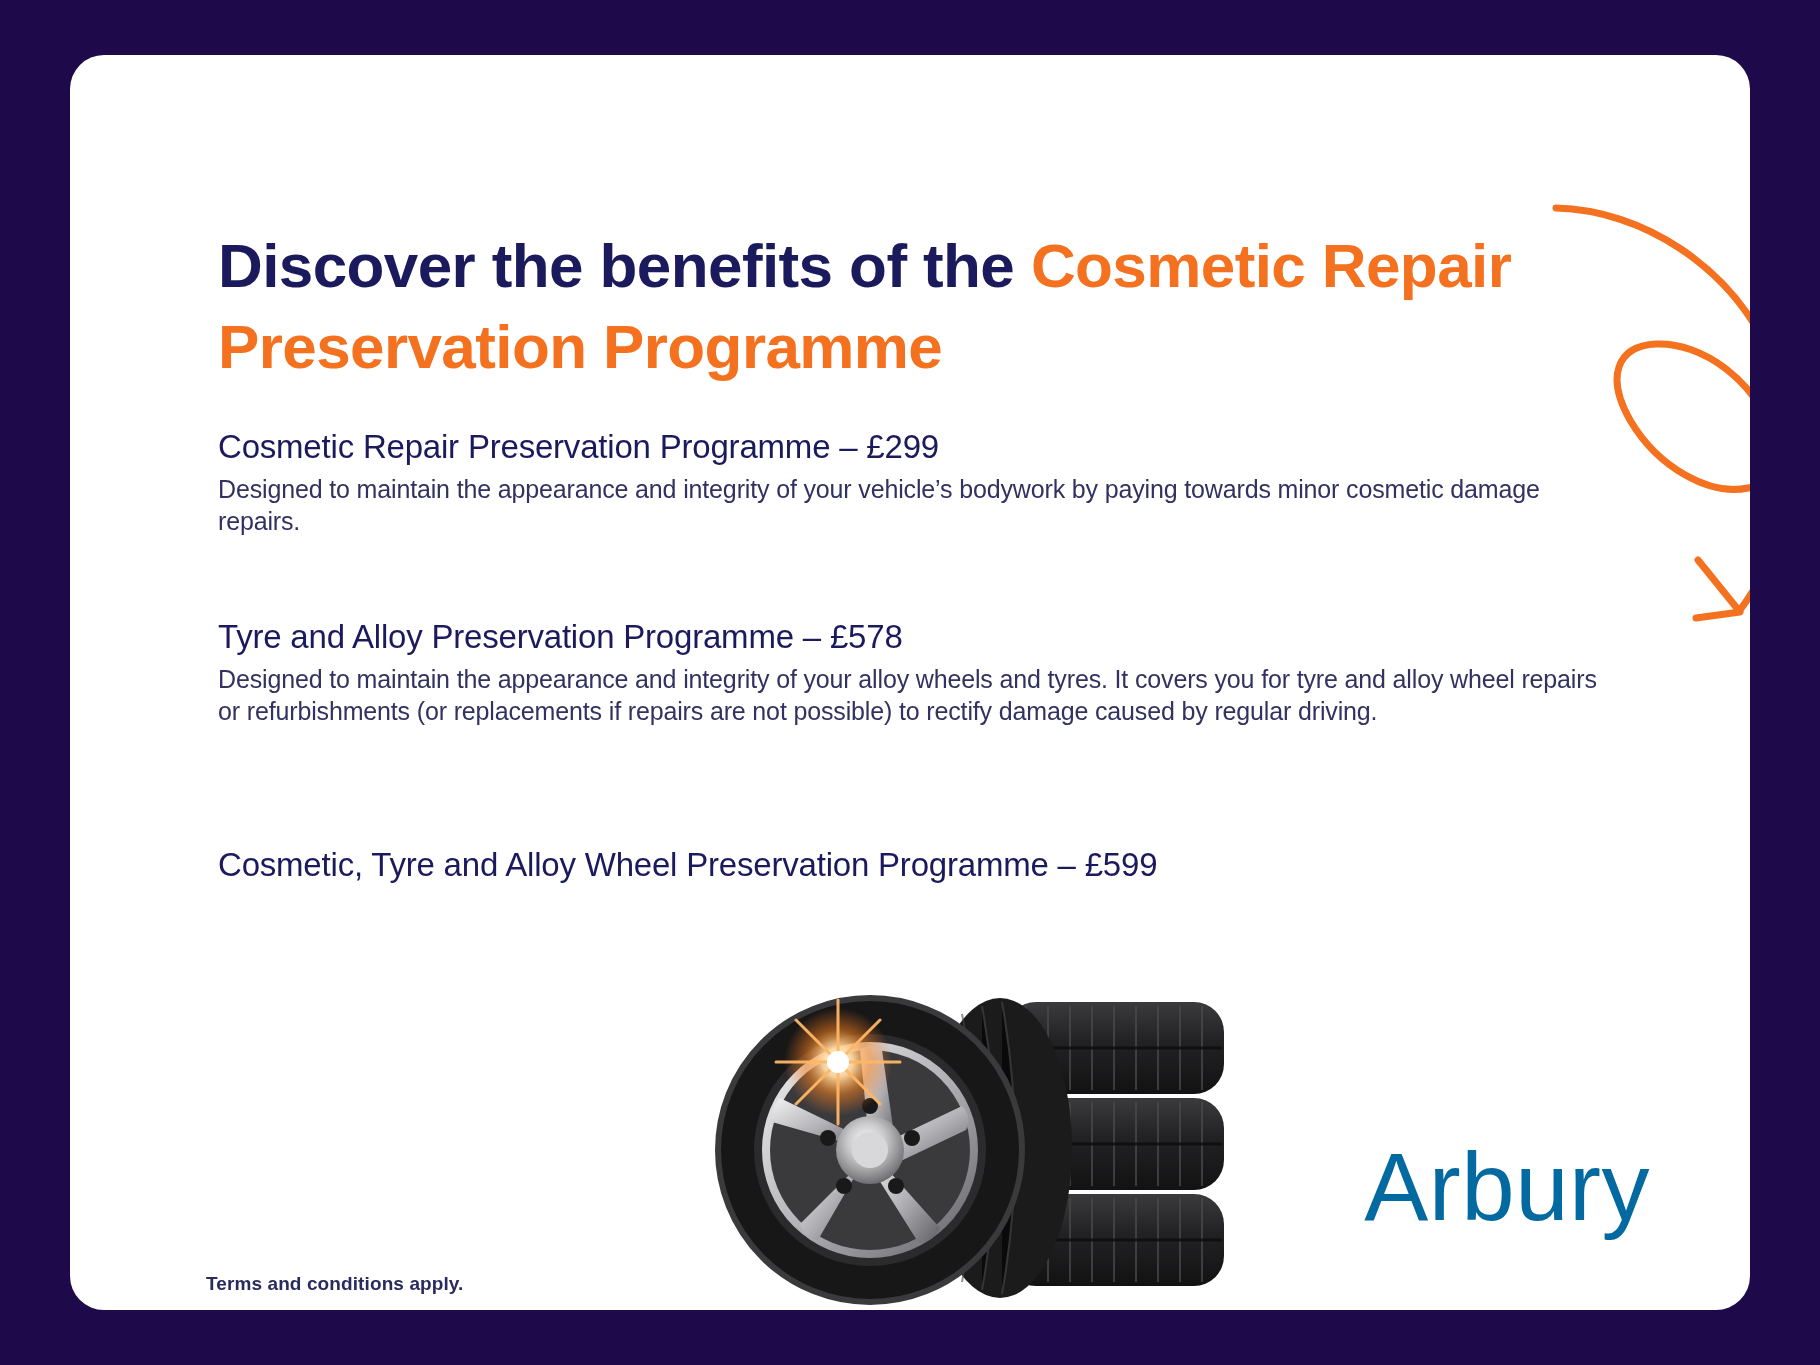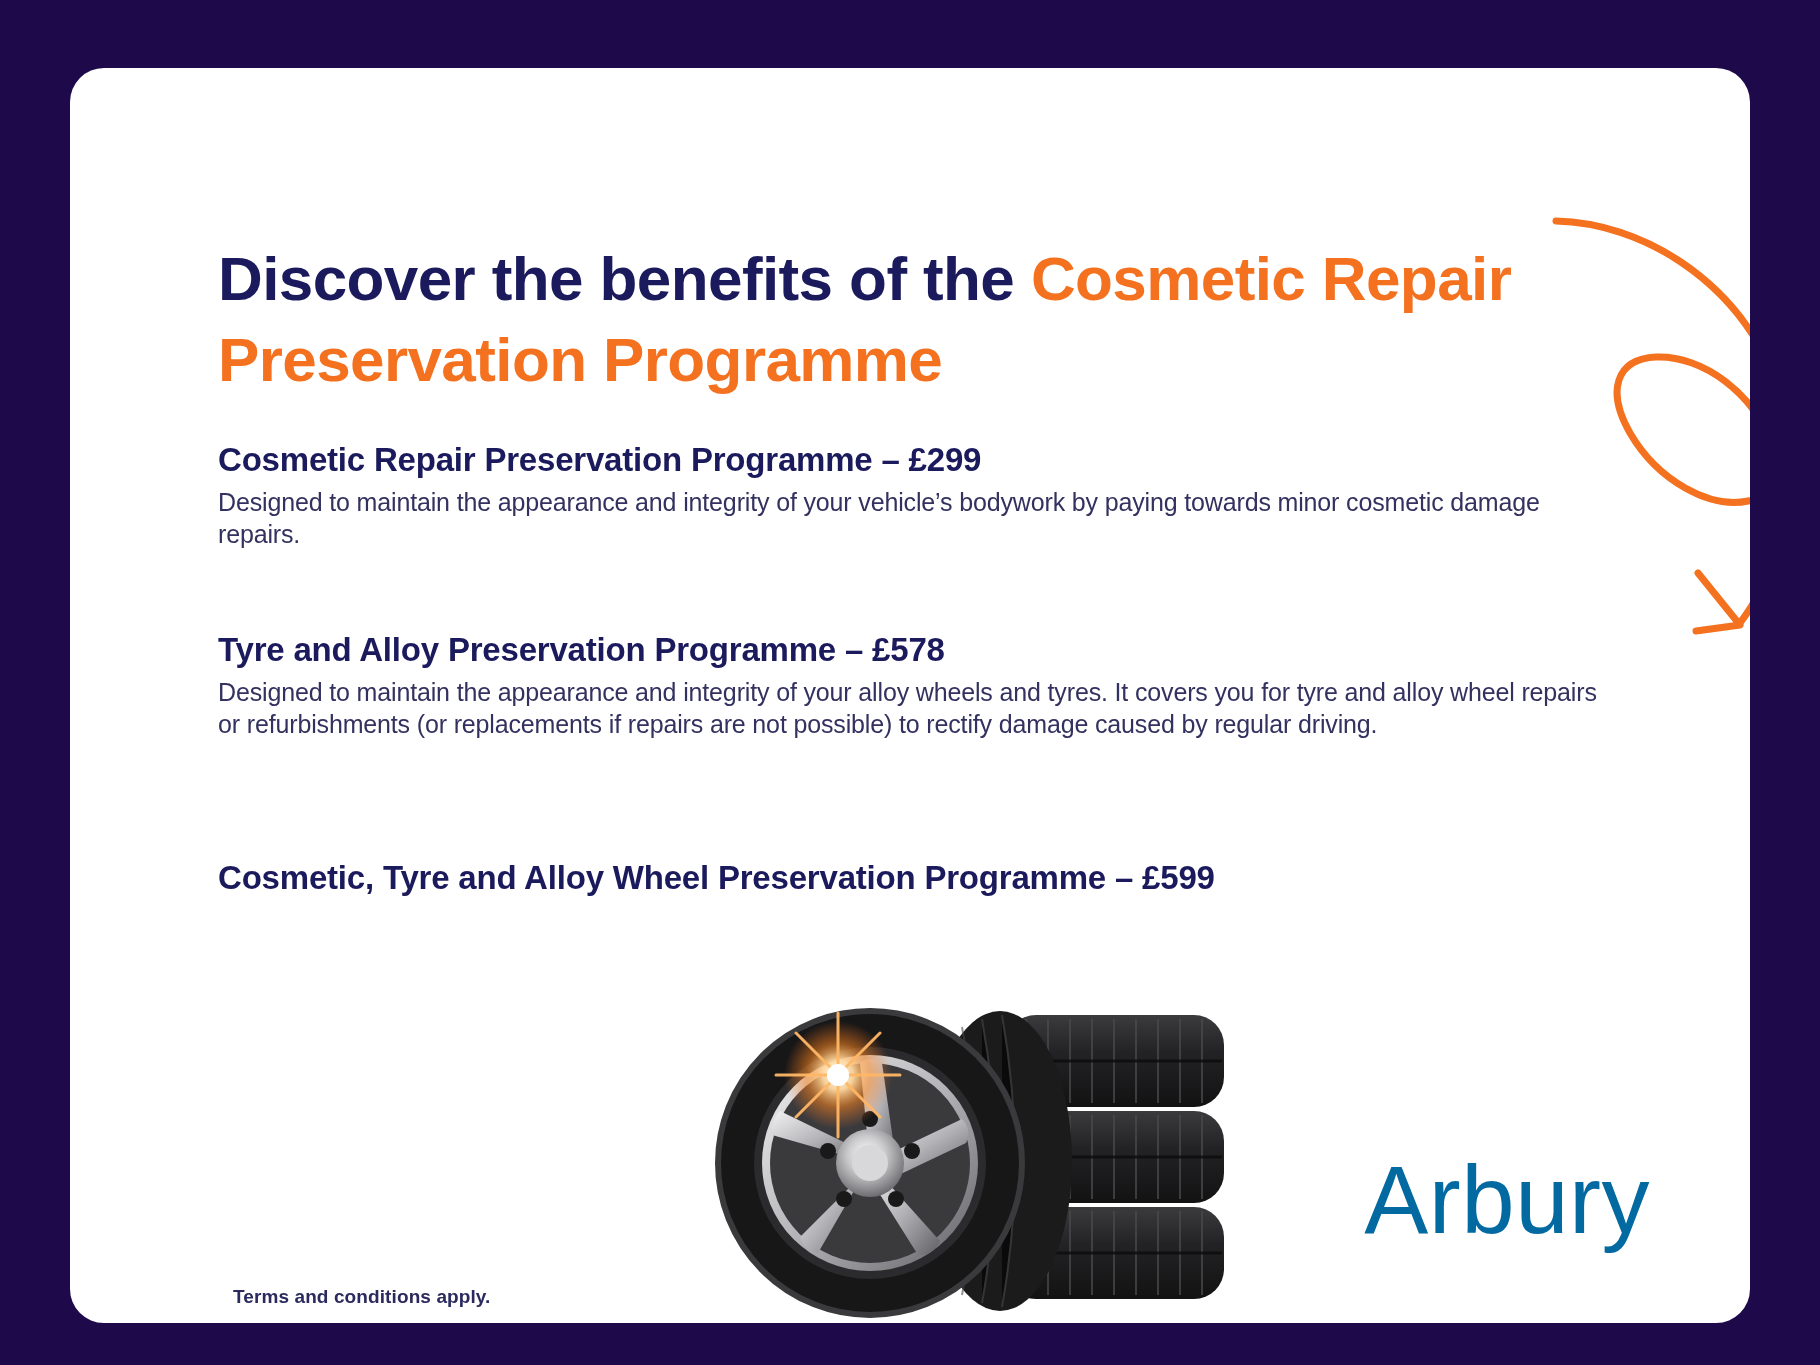--- a/index.html
+++ b/index.html
@@ -3,21 +3,21 @@
 <meta charset="utf-8">
 <style>
   html,body{margin:0;padding:0;}
   body{
     width:1820px;height:1365px;
     background:#1e0a4a;
     font-family:"Liberation Sans", sans-serif;
     overflow:hidden;
     position:relative;
   }
-  #stage{position:absolute;inset:0;margin-top:13px;}
+  #stage{position:absolute;inset:0;}
 
   .card{
     position:absolute;
     left:70px;top:55px;
     width:1680px;height:1255px;
     background:#ffffff;
     border-radius:34px;
     overflow:hidden;
   }
 
@@ -35,39 +35,39 @@
   .headline .hl-orange{color:#f4711f;}
 
   
   .block{position:absolute;left:148px;width:1390px;}
   #block-1{top:372px;}
   #block-2{top:562px;}
   #block-3{top:790px;}
 
   .sub-head{
     font-size:33px;
-    font-weight:bold;
+    font-weight:normal;
     color:#1b1a5c;
     letter-spacing:-0.2px;
     margin:0 0 6px 0;
     line-height:1.22;
   }
   .body-text{
     font-size:25px;
     font-weight:400;
     color:#32315f;
     line-height:1.28;
     margin:0;
     letter-spacing:-0.15px;
   }
 
   
   .terms{
     position:absolute;
-    left:163px;top:1218px;
+    left:136px;top:1218px;
     font-size:19px;
     font-weight:bold;
     color:#2a2a5e;
     letter-spacing:0.1px;
   }
 
   
   .logo{
     position:absolute;
     right:100px;bottom:75px;

